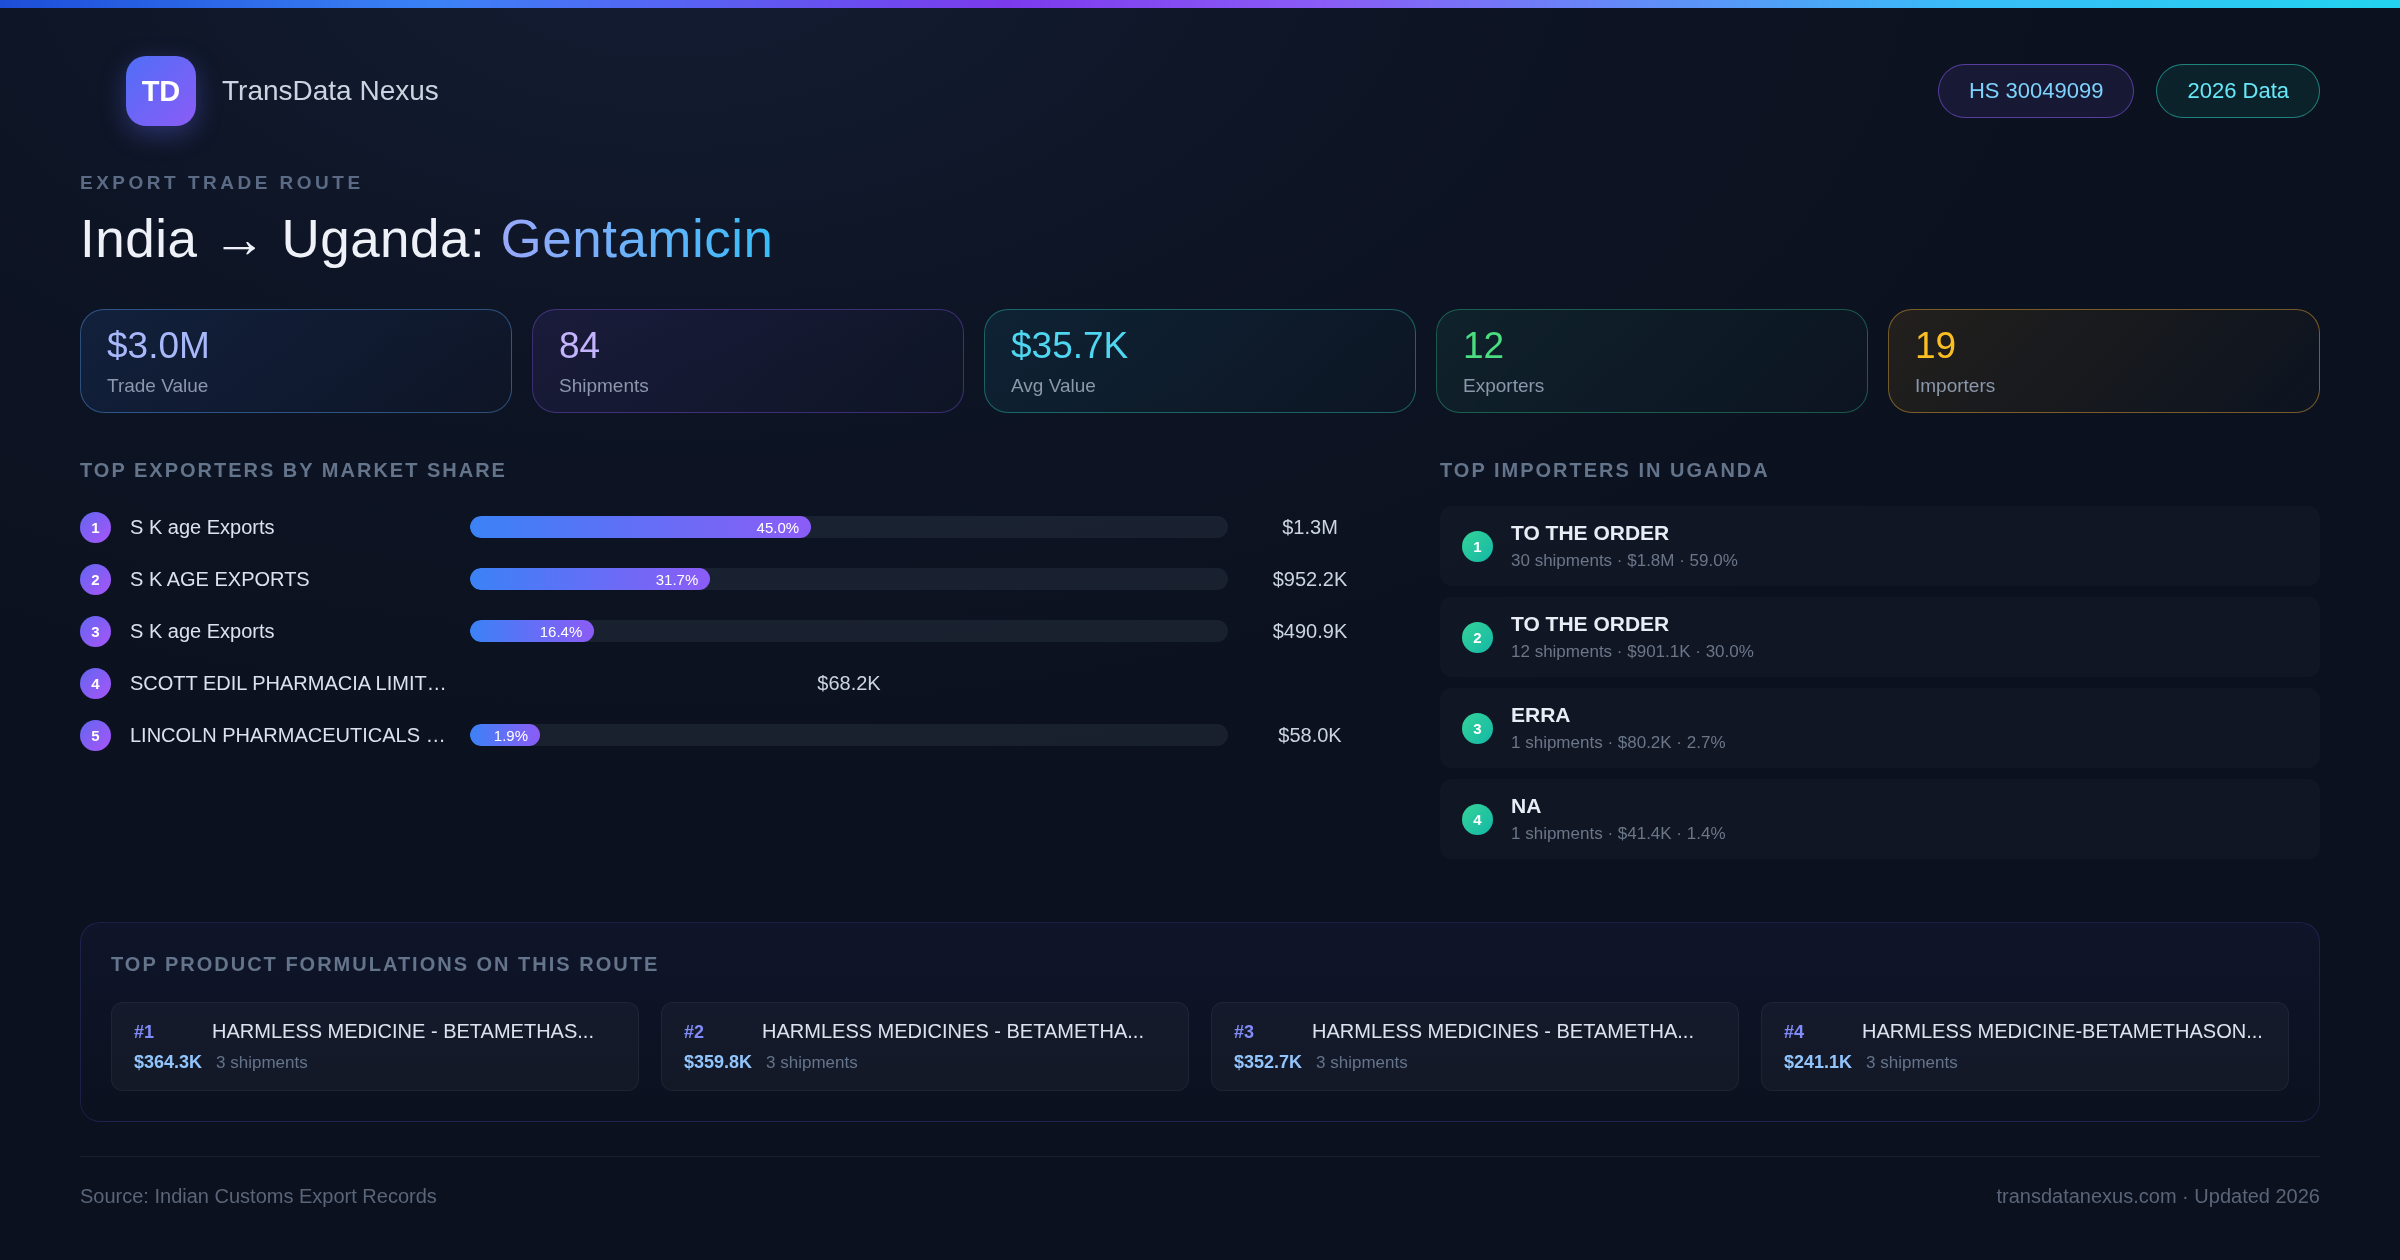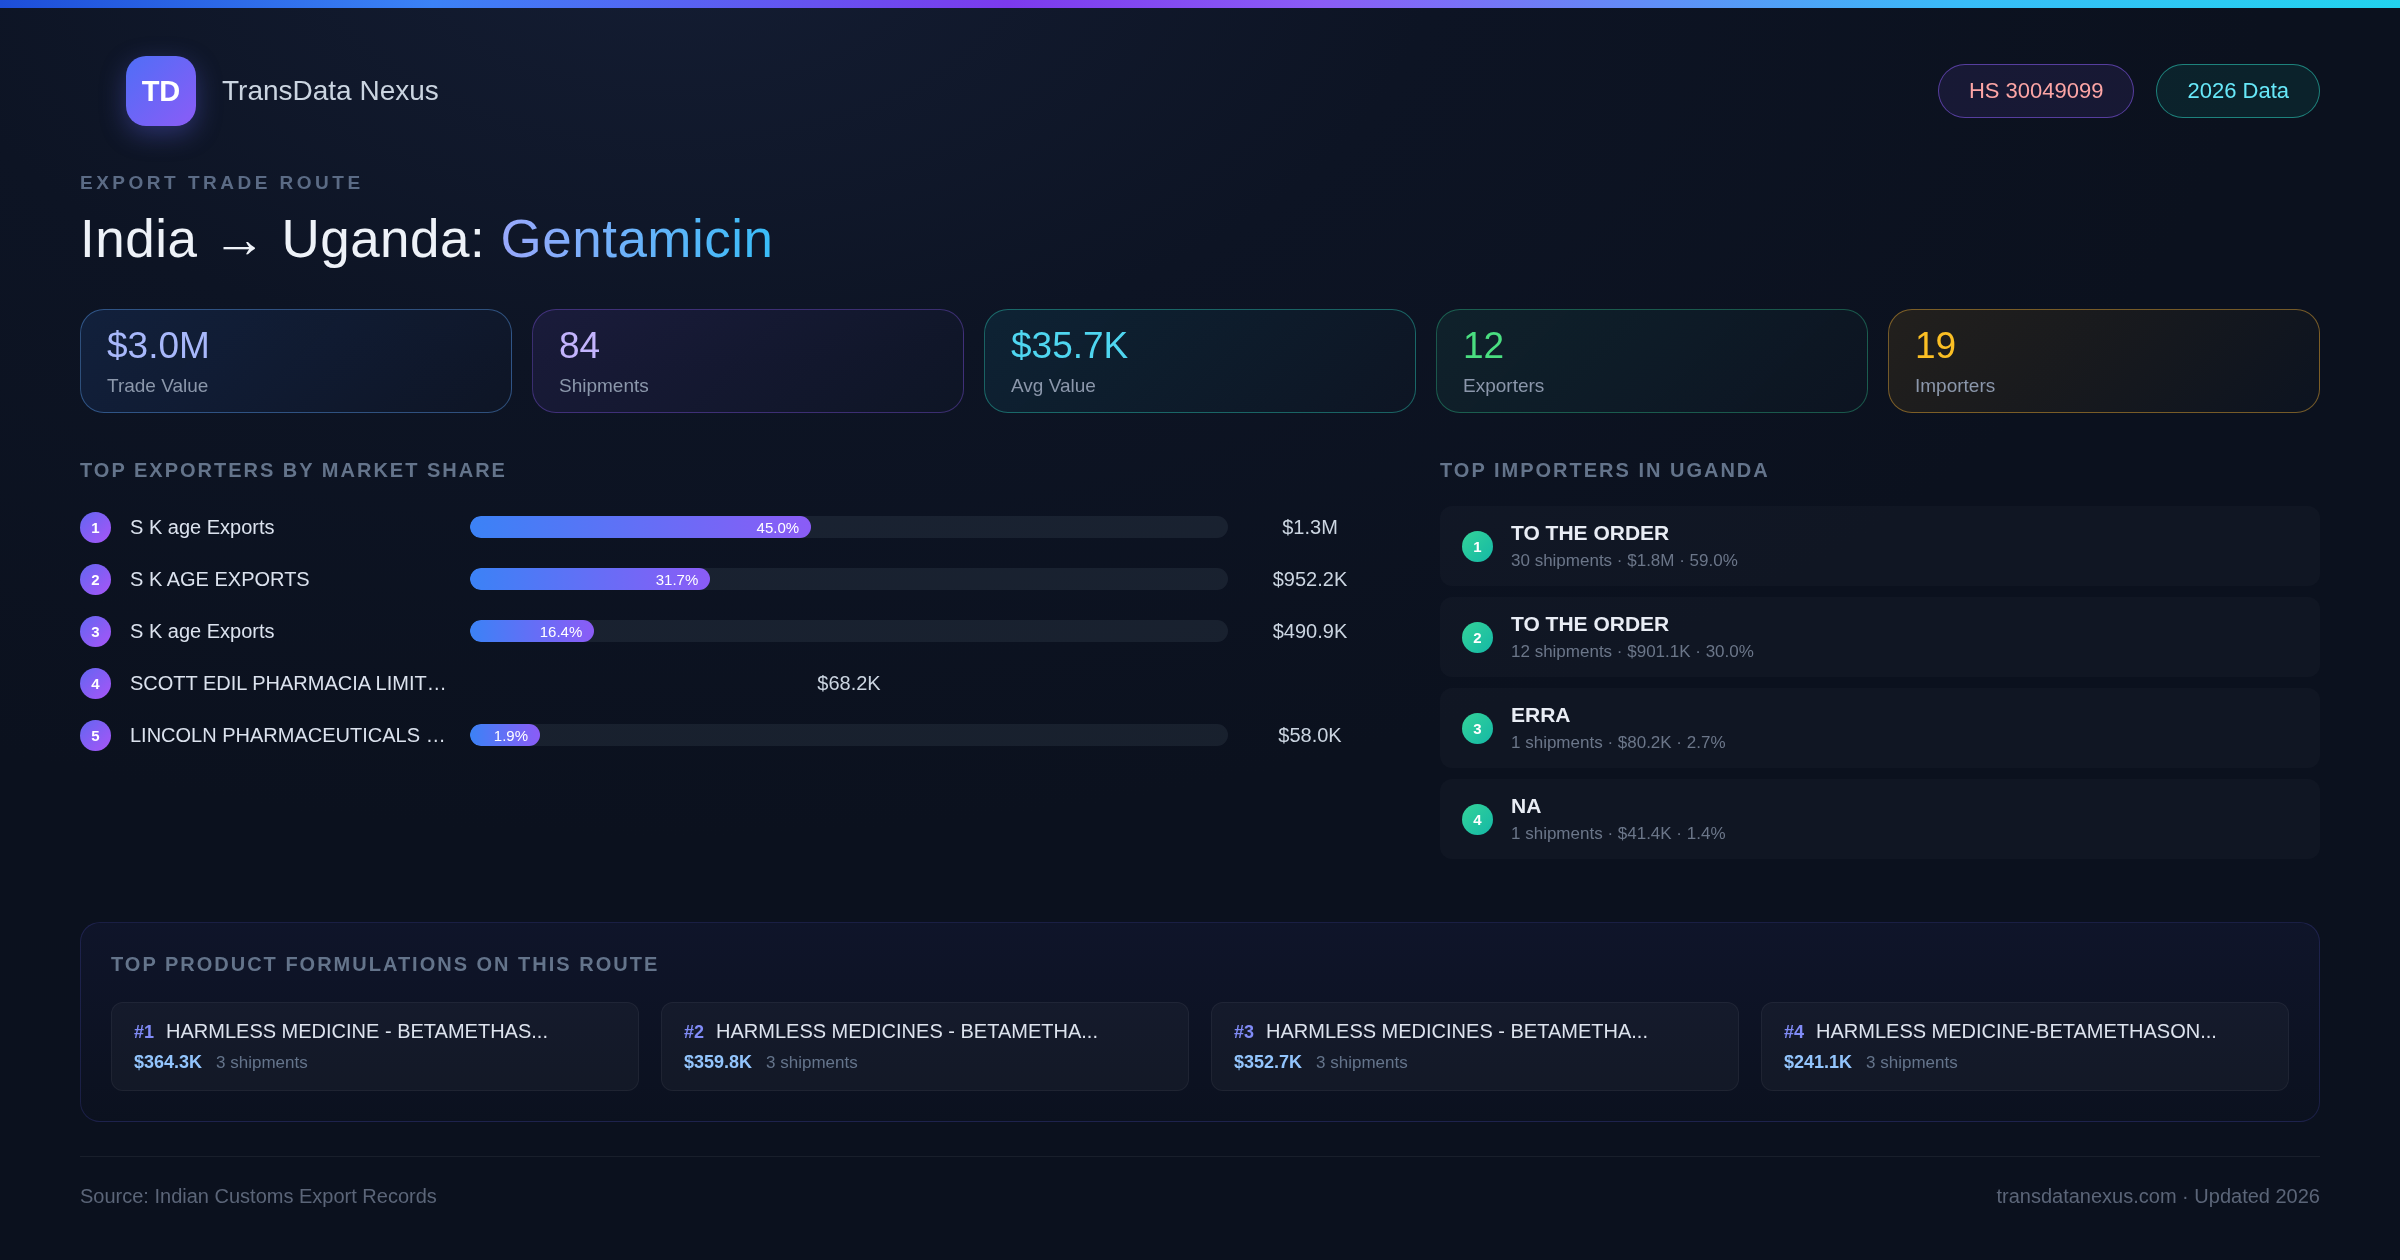--- a/index.html
+++ b/index.html
@@ -25,21 +25,21 @@
     width: 70px; height: 70px; border-radius: 20px;
     background: linear-gradient(135deg, #4f6ef7 0%, #8b5cf6 100%);
     display:flex; align-items:center; justify-content:center;
     color:#fff; font-size: 29px; font-weight: 600;
     box-shadow: 0 8px 26px rgba(99,102,241,0.35);
   }
   .brand-name { font-size: 28px; color:#cbd5e1; font-weight: 400; }
   .badges { display:flex; gap: 22px; }
   .pill {
     font-size: 22px; padding: 13px 30px; border-radius: 28px; font-weight: 500;
-    background: rgba(139,92,246,0.10); border: 1px solid rgba(139,92,246,0.55); color:#fca5a5;
+    background: rgba(139,92,246,0.10); border: 1px solid rgba(139,92,246,0.55); color:#7dd3fc;
   }
   .pill.teal { background: rgba(20,184,166,0.10); border-color: rgba(45,212,191,0.55); color:#67e8f9; }
 
   
   .eyebrow { margin-top: 46px; font-size: 19px; letter-spacing: 3.5px; color:#5b6b85; font-weight: 600; }
   .route-title { margin-top: 14px; font-size: 53px; font-weight: 500; color:#eef2f8; letter-spacing: 0.5px; }
   .route-title .highlight {
     background: linear-gradient(90deg, #9aa8fc 0%, #38bdf8 100%);
     -webkit-background-clip: text; background-clip: text; color: transparent;
   }
@@ -112,21 +112,21 @@
     border: 1px solid rgba(99,102,241,0.18);
     background: linear-gradient(180deg, rgba(88,80,236,0.06), rgba(30,27,75,0.04));
   }
   .form-grid { display:grid; grid-template-columns: repeat(4, 1fr); gap: 22px; margin-top: 26px; }
   .form-card {
     background: rgba(255,255,255,0.03); border: 1px solid rgba(255,255,255,0.05);
     border-radius: 12px; padding: 17px 22px;
   }
   .form-line1 { display:flex; align-items:baseline; gap: 12px; }
   .form-rank { font-size: 18px; color:#818cf8; font-weight: 600; }
-  .form-name { font-size: 20px; color:#dde3ee; white-space:nowrap; overflow:hidden; text-overflow:ellipsis; }
+  .form-name { font-size: 20px; color:#dde3ee; white-space:nowrap; overflow:hidden; text-overflow:ellipsis;margin-left:46px; }
   .form-line2 { display:flex; align-items:baseline; gap: 14px; margin-top: 9px; }
   .form-value { font-size: 18px; color:#93c5fd; font-weight: 600; }
   .form-ship { font-size: 17px; color:#64748b; }
 
   
   .footer {
     margin-top: 34px; padding-top: 28px;
     border-top: 1px solid rgba(255,255,255,0.06);
     display:flex; justify-content:space-between; align-items:center;
   }

